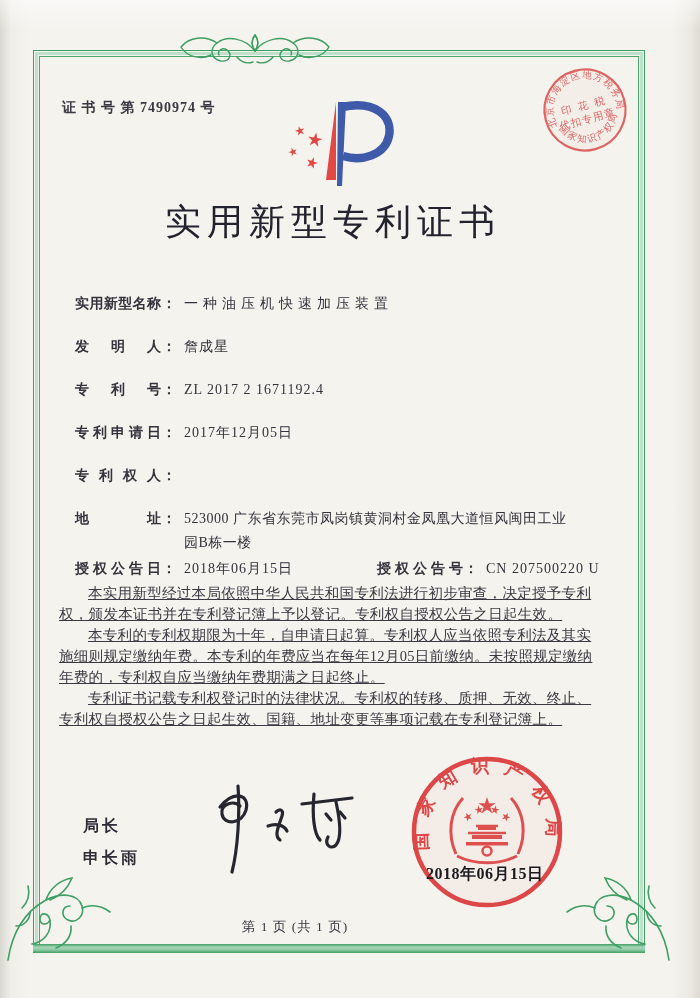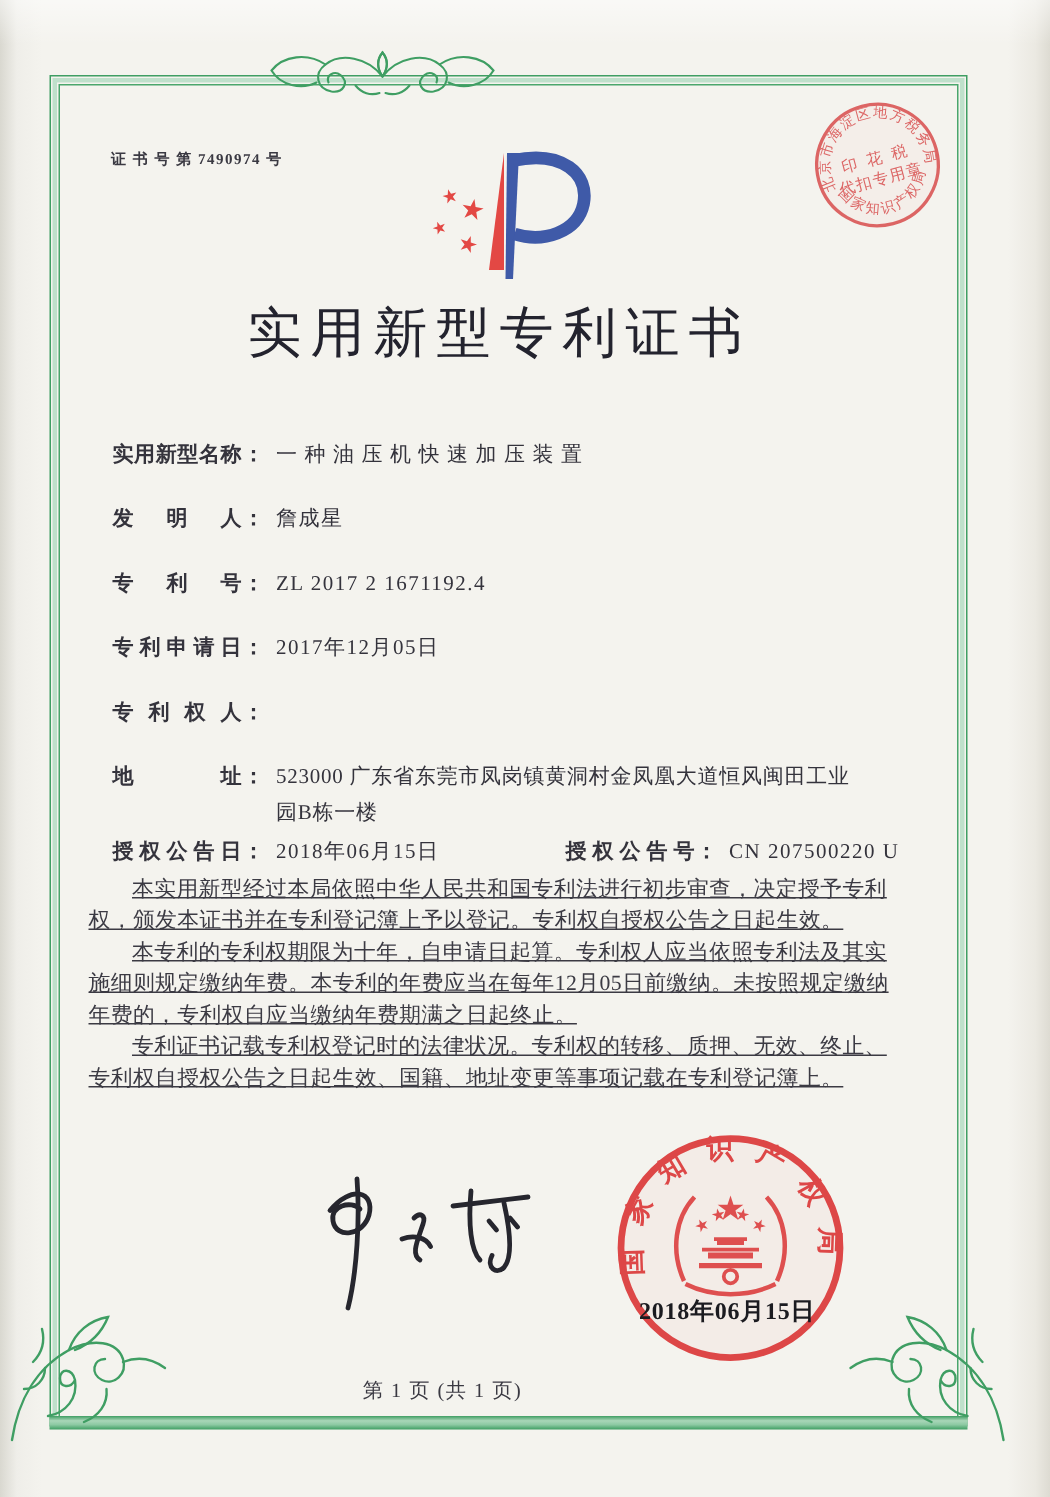--- a/index.html
+++ b/index.html
@@ -25,21 +25,21 @@
   .frame::after{
     content:"";position:absolute;inset:5px;border:1px solid #4aa66c;
   }
   .bottom-band{
     position:absolute;left:33px;top:944px;width:612px;height:9px;
     background:linear-gradient(180deg,#3f9e63 0,#a9d6b8 35%,#8cc9a2 65%,#3f9e63 100%);
   }
   
   .cert-no{
     position:absolute;left:62px;top:99px;
-    font-size:10px;letter-spacing:1px;color:#3a3942;font-weight:bold;margin-left:12px;
+    font-size:14px;letter-spacing:1px;color:#3a3942;font-weight:bold;
   }
   .title{
     position:absolute;left:0;top:198px;width:666px;margin:0;
     text-align:center;font-size:36px;font-weight:normal;letter-spacing:6px;
     color:#23232e;
   }
   .fields{position:absolute;left:75px;top:292px;width:545px;color:#34333c;}
   .frow{position:relative;display:flex;align-items:flex-start;line-height:24px;margin-bottom:19px;font-size:14px;}
   .flabel{
     display:inline-block;width:86px;flex:0 0 86px;
@@ -186,20 +186,24 @@
       </span>
     </div>
   </div>
 
   <div class="body-text">
     <p>本实用新型经过本局依照中华人民共和国专利法进行初步审查，决定授予专利权，颁发本证书并在专利登记簿上予以登记。专利权自授权公告之日起生效。</p>
     <p>本专利的专利权期限为十年，自申请日起算。专利权人应当依照专利法及其实施细则规定缴纳年费。本专利的年费应当在每年12月05日前缴纳。未按照规定缴纳年费的，专利权自应当缴纳年费期满之日起终止。</p>
     <p>专利证书记载专利权登记时的法律状况。专利权的转移、质押、无效、终止、专利权自授权公告之日起生效、国籍、地址变更等事项记载在专利登记簿上。</p>
   </div>
 
+  <div class="signatory">
+    <div>局长</div>
+    <div class="sig-name">申长雨</div>
+  </div>
 
   <svg class="signature" width="180" height="95" viewBox="0 0 180 95">
     <g stroke="#26262e" stroke-width="3.2" fill="none" stroke-linecap="round" stroke-linejoin="round">
       <path d="M30,25 C44,8 60,12 56,28 C52,42 34,44 32,32 C30,22 44,18 50,24"></path>
       <path d="M48,4 C50,30 48,66 42,90"></path>
       <path d="M86,30 C90,26 94,28 92,34 C88,46 84,54 90,58"></path>
       <path d="M78,44 C86,41 94,43 97,49"></path>
       <path d="M112,22 L162,16"></path>
       <path d="M124,12 C122,34 124,52 130,58"></path>
       <path d="M146,20 C150,38 152,56 146,63 C141,68 134,63 138,55"></path>

